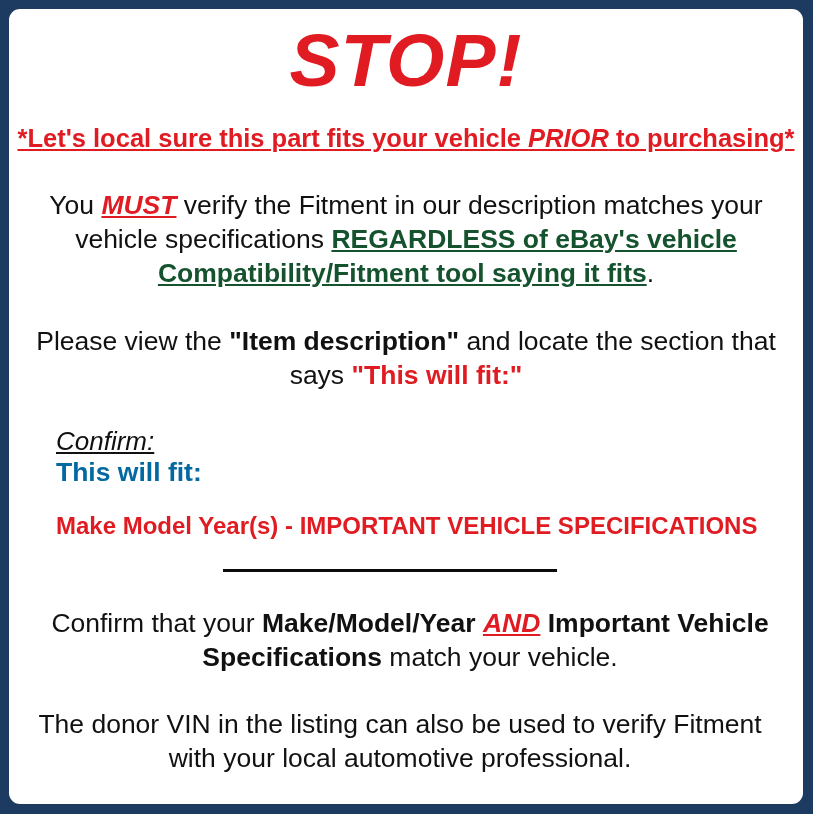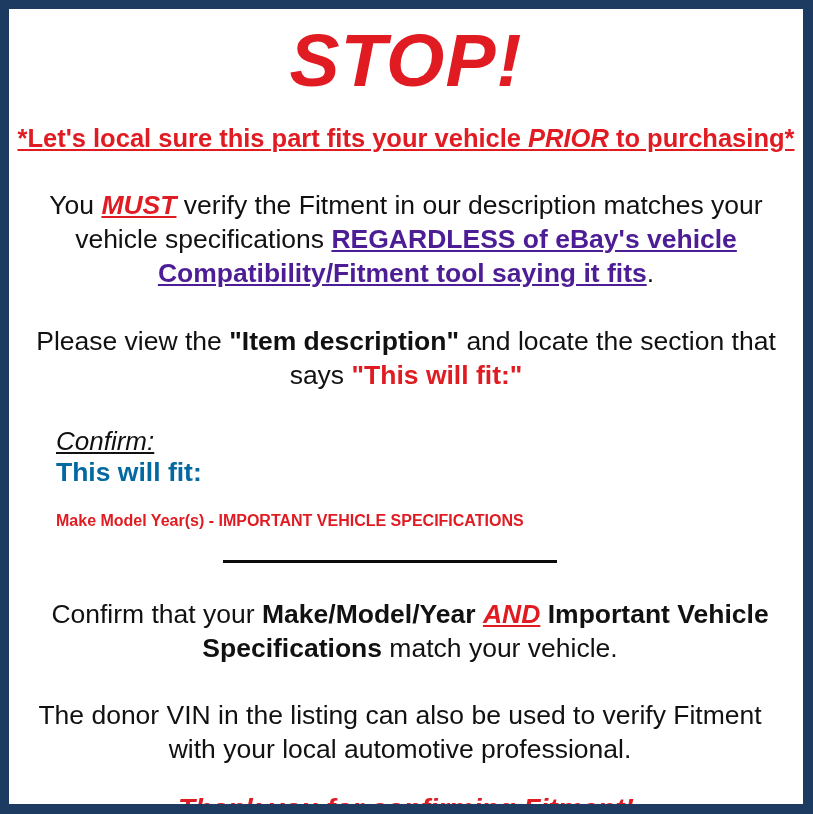--- a/index.html
+++ b/index.html
@@ -23,20 +23,21 @@
     background: #1d3a60;
     padding: 9px 10px 10px 9px;
   }
   #notice-card {
     width: 100%;
     height: 100%;
     box-sizing: border-box;
     background: #ffffff;
     position: relative;
     overflow: hidden;
+    border-radius: 11px;
   }
   .b        { font-weight: bold; }
   .i        { font-style: italic; }
 
   
   #stop-headline {
     text-align: center;
     color: #e01b22;
     font-weight: bold;
     font-style: italic;
@@ -68,21 +69,21 @@
     line-height: 1.28;
     padding: 0 16px;
     box-sizing: border-box;
   }
   #para-must    { margin: 36px 0 0 0; }
   #para-view    { margin: 34px 0 0 0; }
   #para-confirm { margin: 30px 0 0 8px; }
   #para-vin     { margin: 33px 12px 0 0; }
 
   .hl-red-u {
-    color: #4c1d95;
+    color: #14532d;
     font-weight: bold;
     text-decoration: underline;
   }
   .hl-red-bi-u {
     color: #e01b22;
     font-weight: bold;
     font-style: italic;
     text-decoration: underline;
   }
   .hl-red-b {
@@ -105,21 +106,21 @@
   #example-fit-line {
     color: #0369a1;
     font-weight: bold;
     font-size: 26.5px;
     line-height: 1.18;
     margin-top: 2px;
   }
   #example-spec-line {
     color: #e01b22;
     font-weight: bold;
-    font-size: 16px;
+    font-size: 24px;
     line-height: 1.15;
     margin-top: 23px;
     white-space: nowrap;
   }
 
   
   #divider-wrap {
     margin-top: 24px;
     height: 14px;
     position: relative;

